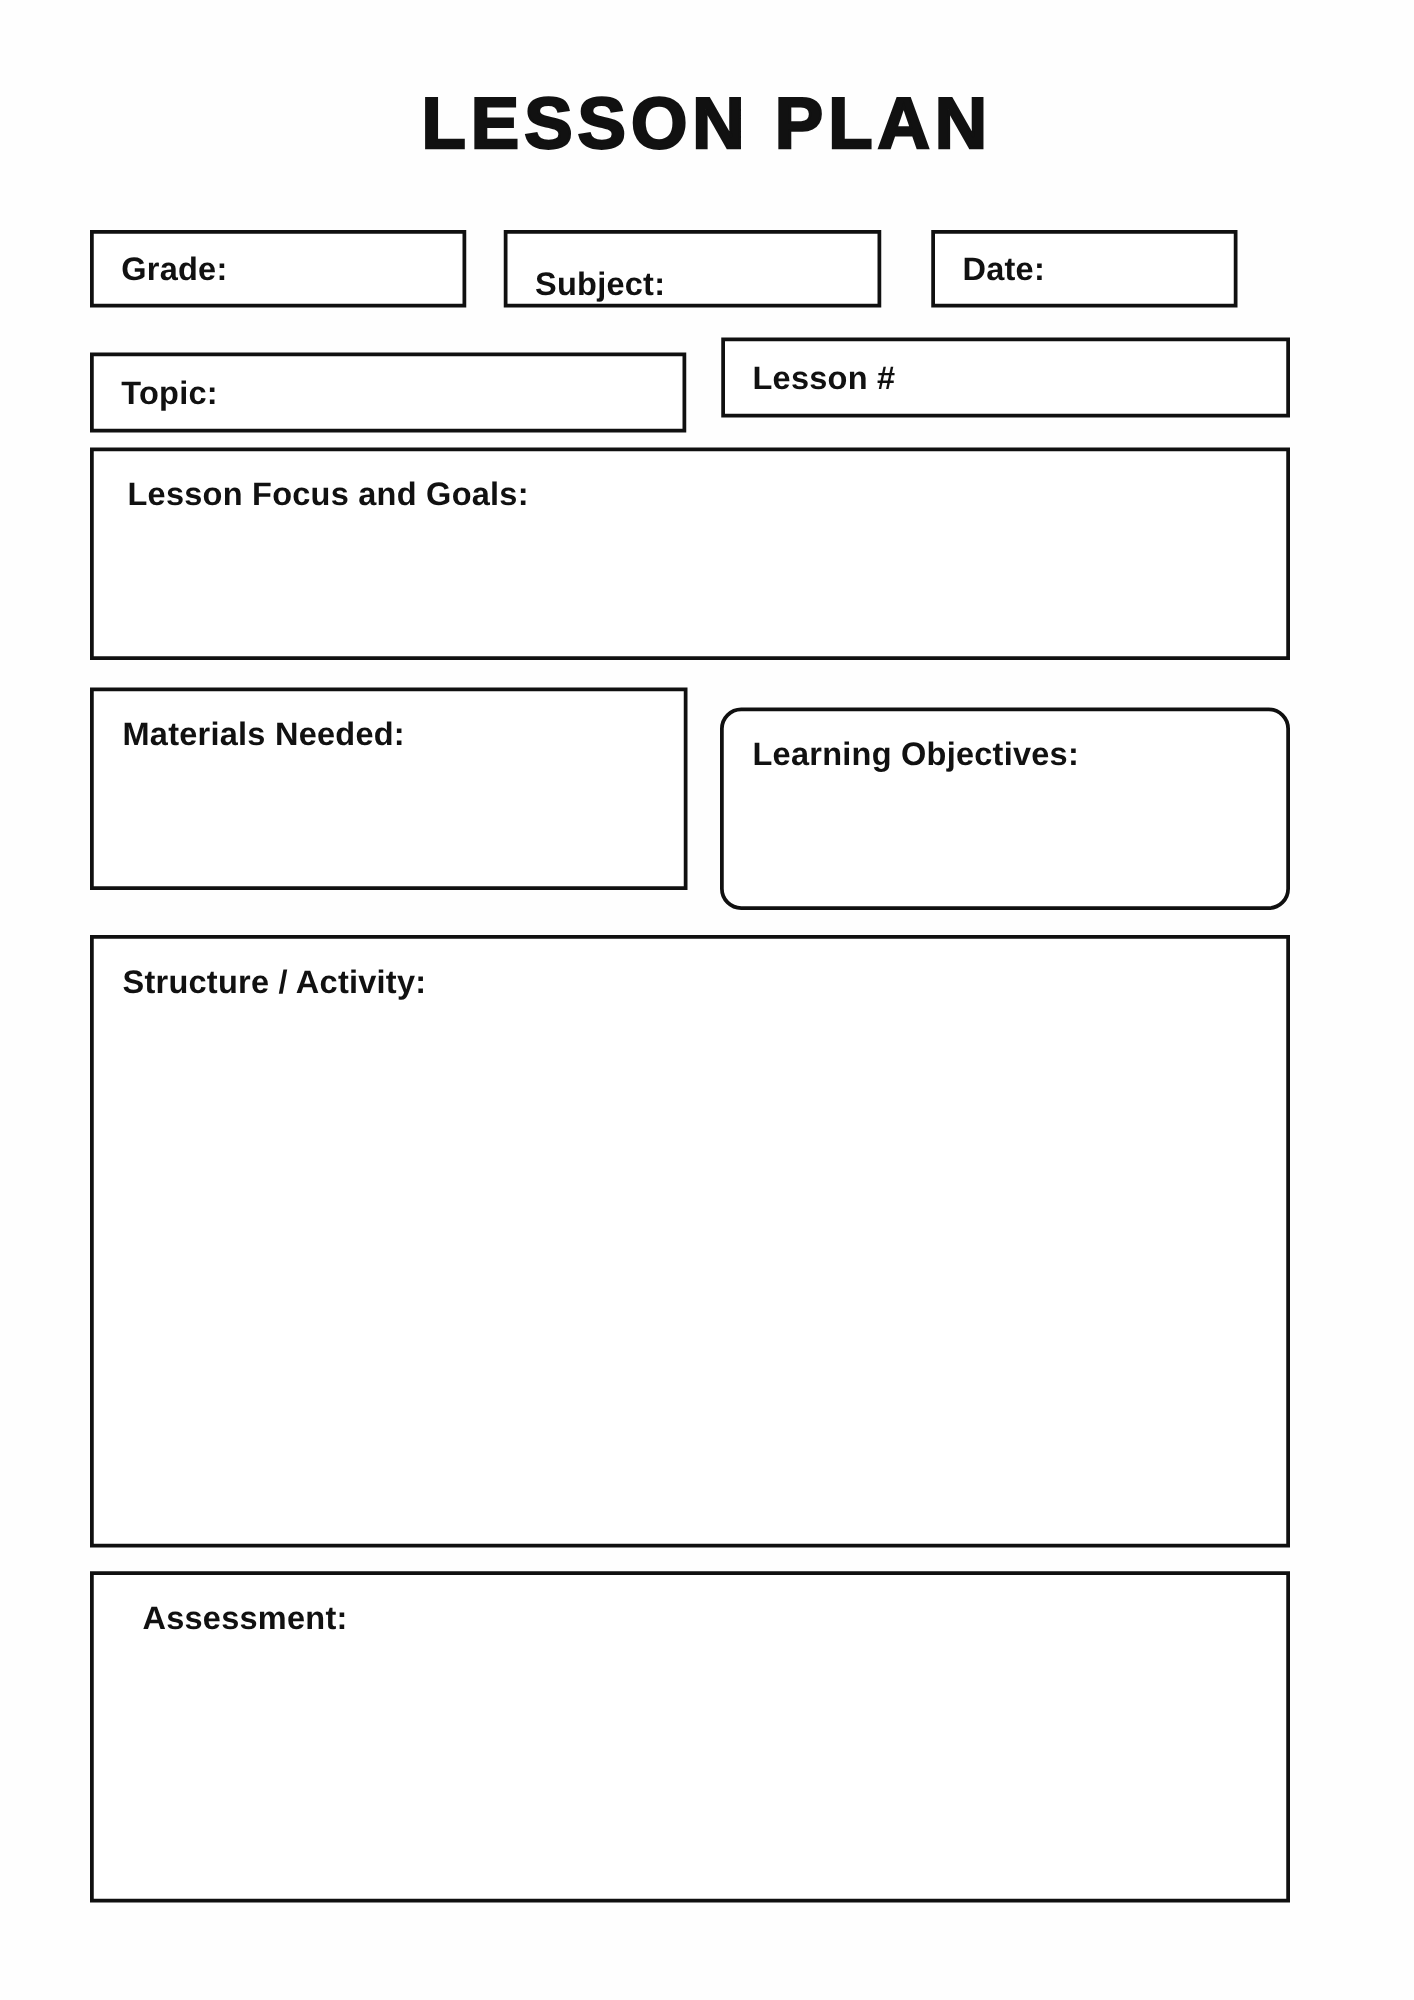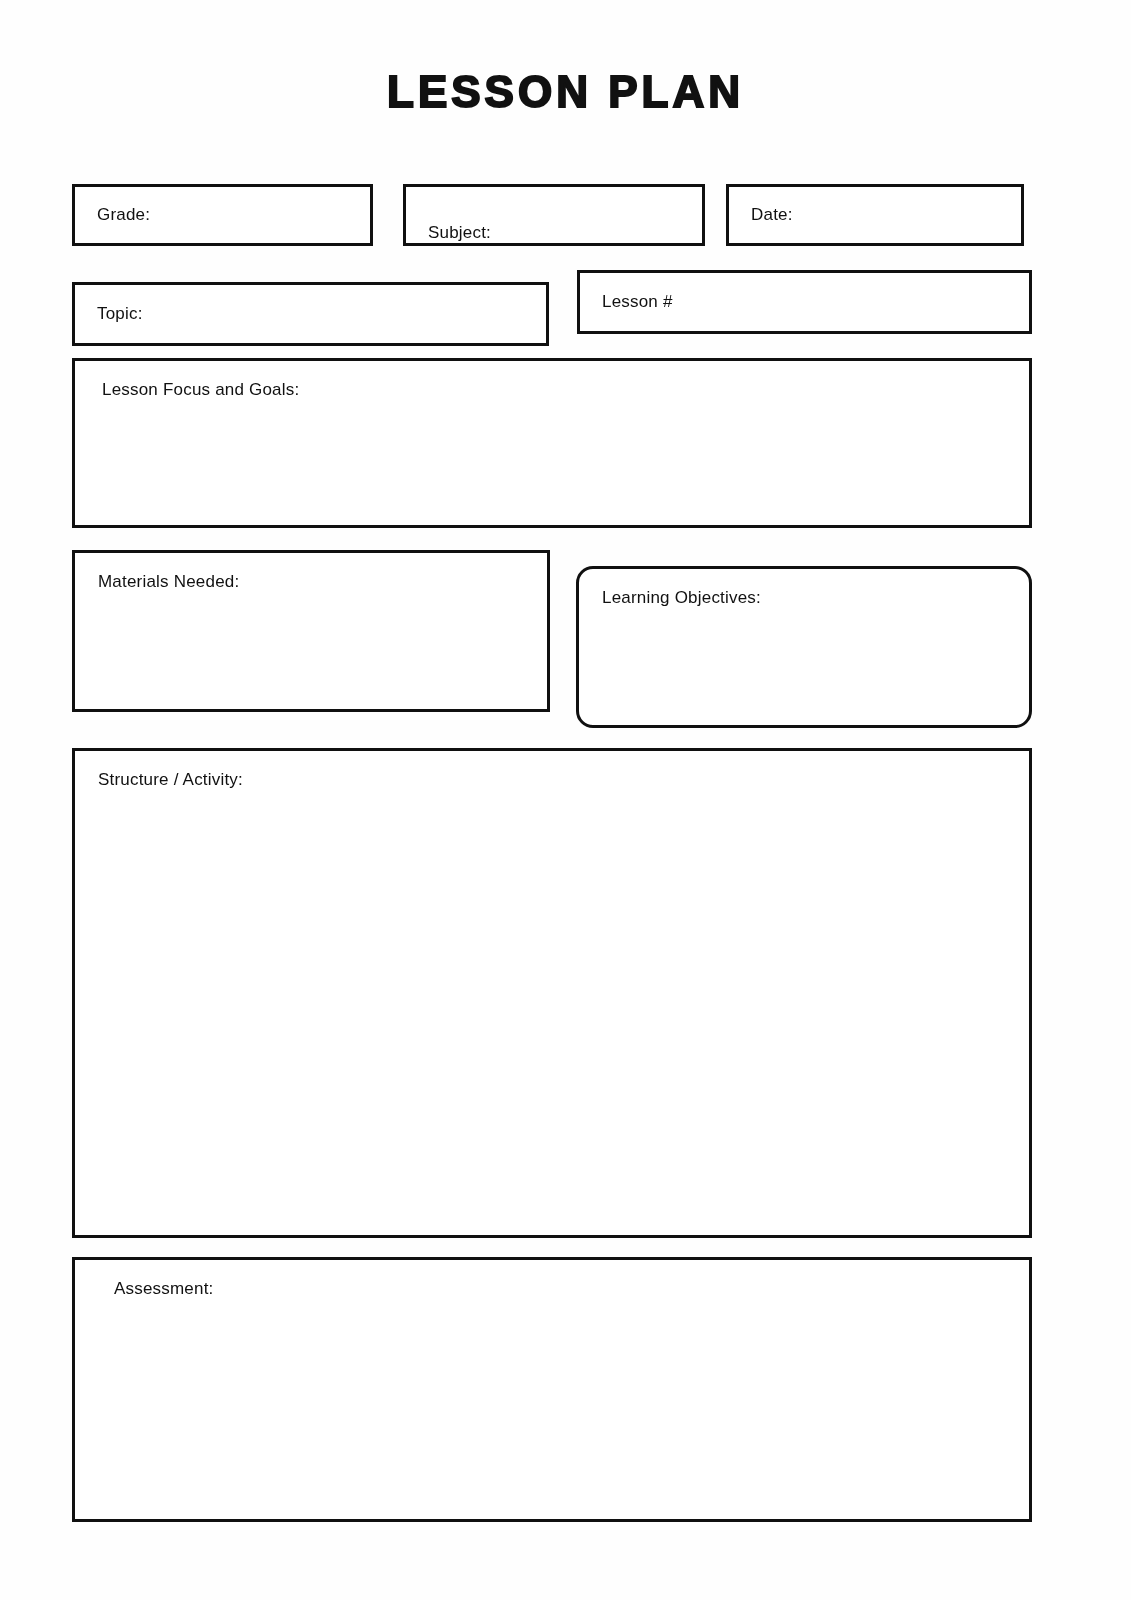--- a/index.html
+++ b/index.html
@@ -16,54 +16,54 @@
     color: var(--ink, #111111);
     overflow: hidden;
   }
   .title {
     position: absolute;
     top: 70px;
     left: 0;
     width: 100%;
     margin: 0;
     text-align: center;
-    font-size: 44px;
+    font-size: 58px;
     line-height: 1.0;
     font-weight: 900;
     letter-spacing: 4px;
     color: var(--ink, #111111);
     -webkit-text-stroke: 2px var(--ink, #111111);
   }
   .box {
     position: absolute;
     box-sizing: border-box;
     border: 3px solid var(--line, #101010);
     background: #ffffff;
   }
   .label {
-    font-weight: 400;
-    font-size: 17px;
+    font-weight: 700;
+    font-size: 26px;
     letter-spacing: 0.2px;
     color: var(--ink, #111111);
     white-space: nowrap;
   }
   
   .field-line {
     display: flex;
     align-items: center;
     padding-left: 22px;
   }
   
   .field-area {
     padding: 19px 0 0 23px;
   }
   
   .box-grade      { top: 184px; left: 72px;  width: 301px; height: 62px; }
   .box-subject    { top: 184px; left: 403px; width: 302px; height: 62px; align-items: flex-end; }
-  .box-date       { top: 184px; left: 726px; width: 298px; height: 62px; }
+  .box-date       { top: 184px; left: 745px; width: 245px; height: 62px; }
   
   .box-topic      { top: 282px; left: 72px;  width: 477px; height: 64px; }
   .box-lesson-num { top: 270px; left: 577px; width: 455px; height: 64px; }
   
   .box-focus      { top: 358px; left: 72px;  width: 960px; height: 170px; padding-left: 27px; }
   
   .box-materials  { top: 550px; left: 72px;  width: 478px; height: 162px; }
   .box-objectives { top: 566px; left: 576px; width: 456px; height: 162px; border-radius: 17px; }
   
   .box-structure  { top: 748px; left: 72px;  width: 960px; height: 490px; }

